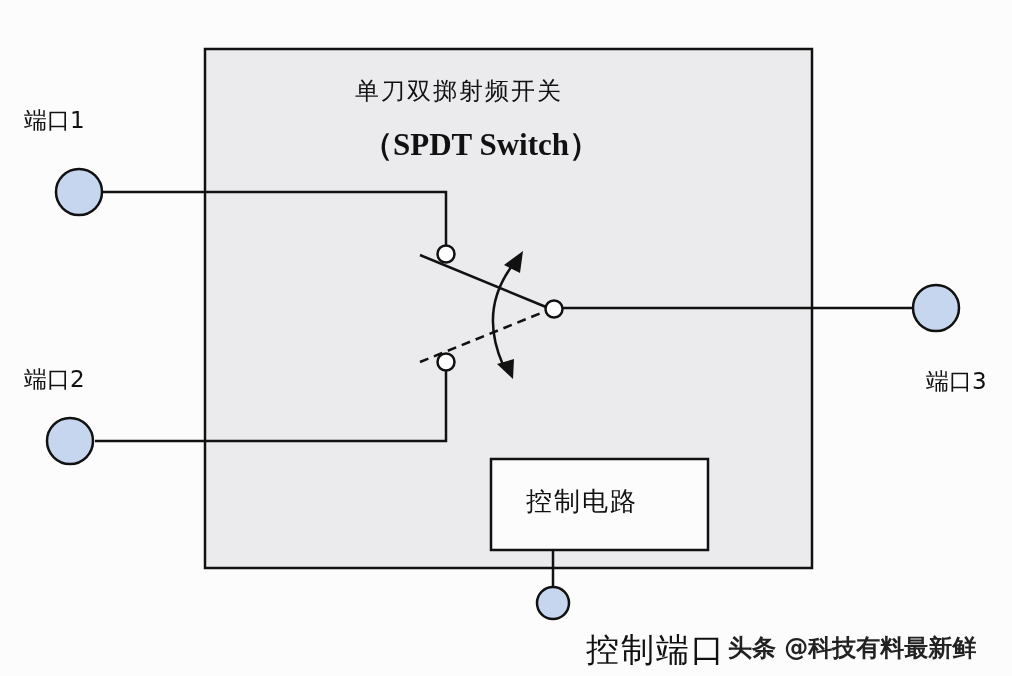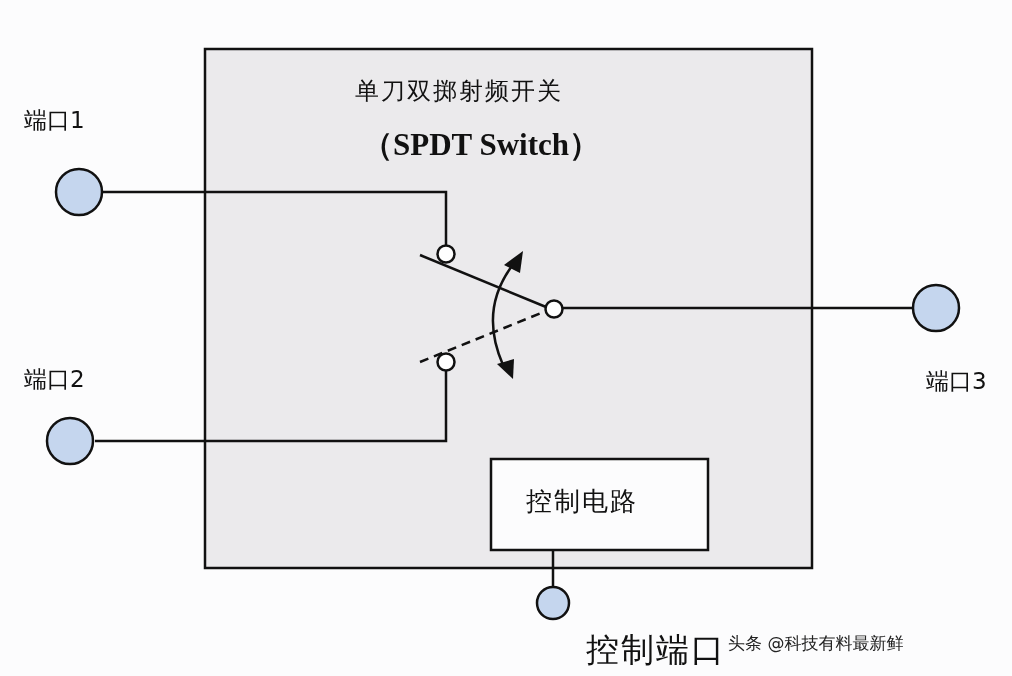--- a/index.html
+++ b/index.html
@@ -5,21 +5,21 @@
     html, body { margin: 0; padding: 0; background: #fcfcfd; }
     body { width: 1012px; height: 676px; position: relative; overflow: hidden;
            font-family: "DejaVu Serif", "Liberation Serif", serif; }
     svg { position: absolute; left: 0; top: 0; }
     .lbl { position: absolute; color: #111; white-space: nowrap; }
     .port-label { font-size: 23px; font-family: "DejaVu Sans", "Liberation Sans", sans-serif; }
     .title-cn { font-size: 24px; font-family: "DejaVu Sans", "Liberation Sans", sans-serif; }
     .title-en { font-size: 31px; font-weight: bold; font-family: "Liberation Serif", "DejaVu Serif", serif; }
     .ctrl-text { font-size: 26px; font-family: "DejaVu Sans", "Liberation Sans", sans-serif; text-align: center; }
     .ctrl-port { font-size: 33px; font-family: "DejaVu Sans", "Liberation Sans", sans-serif; }
-    .watermark { font-size: 17px; font-family: "DejaVu Sans", "Liberation Sans", sans-serif; color: #222; }
+    .watermark { font-size: 24px; font-family: "DejaVu Sans", "Liberation Sans", sans-serif; color: #222; font-weight: bold; }
   </style>
 </head>
 <body>
 
 <svg width="1012" height="676" viewBox="0 0 1012 676">
 
   <rect x="205" y="49" width="607" height="519" fill="#ebeaec" stroke="#111" stroke-width="2.5"></rect>
 
   <polyline points="103,192 446,192 446,246" fill="none" stroke="#111" stroke-width="2.5"></polyline>
 

